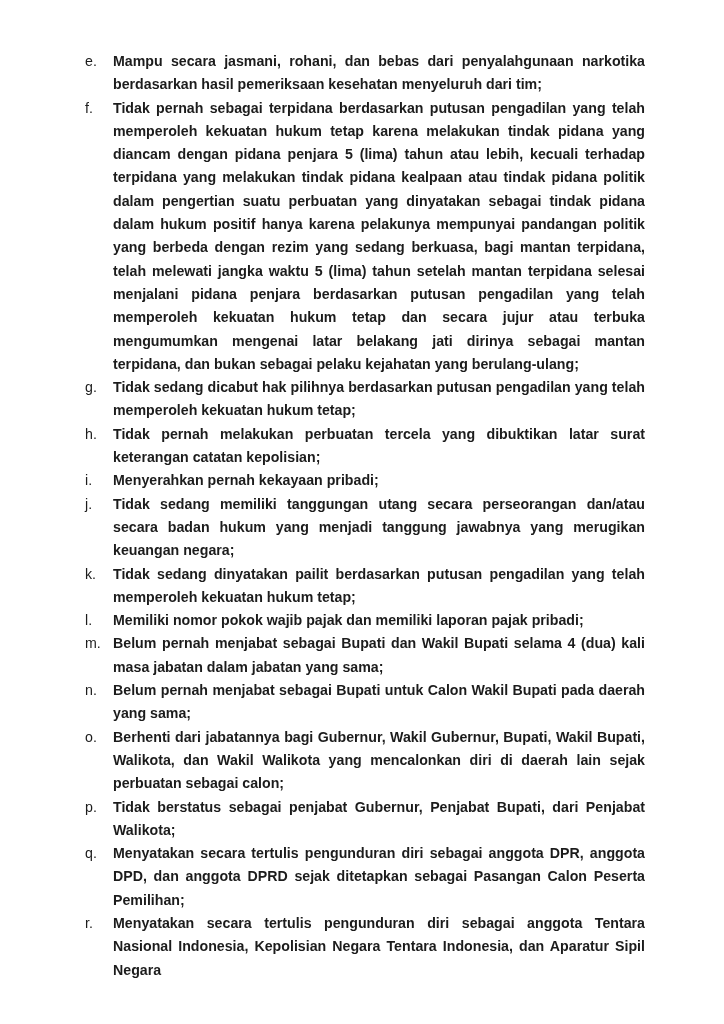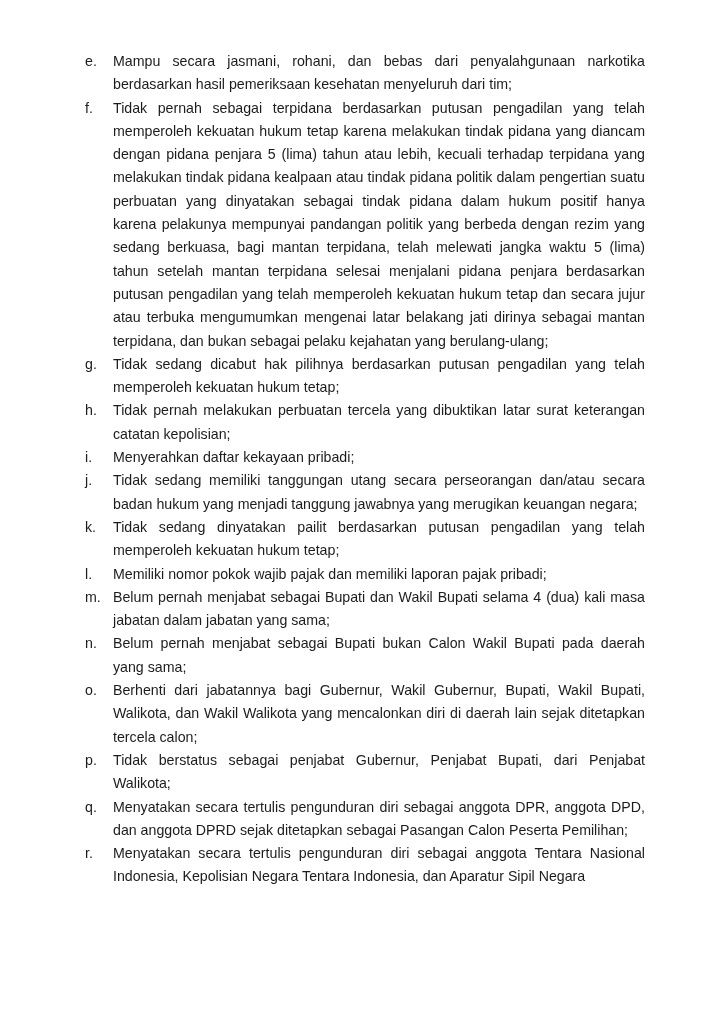--- a/index.html
+++ b/index.html
@@ -32,20 +32,21 @@
     color: #1c1c1c;
   }
   .item-label {
     flex: 0 0 28px;
     max-width: 28px;
   }
   .item-text {
     flex: 1 1 auto;
     text-align: justify;
     text-justify: inter-word;
+    font-weight: bold;
   }
 </style>
 </head>
 <body>
 
 <div class="page">
   <div class="req-list">
       <div class="item">
         <span class="item-label">e.</span>
         <span class="item-text">Mampu secara jasmani, rohani, dan bebas dari penyalahgunaan narkotika berdasarkan hasil pemeriksaan kesehatan menyeluruh dari tim;</span>
@@ -57,45 +58,45 @@
       <div class="item">
         <span class="item-label">g.</span>
         <span class="item-text">Tidak sedang dicabut hak pilihnya berdasarkan putusan pengadilan yang telah memperoleh kekuatan hukum tetap;</span>
       </div>
       <div class="item">
         <span class="item-label">h.</span>
         <span class="item-text">Tidak pernah melakukan perbuatan tercela yang dibuktikan latar surat keterangan catatan kepolisian;</span>
       </div>
       <div class="item">
         <span class="item-label">i.</span>
-        <span class="item-text">Menyerahkan daftar kekayaan pribadi;</span>
+        <span class="item-text">Menyerahkan pernah kekayaan pribadi;</span>
       </div>
       <div class="item">
         <span class="item-label">j.</span>
         <span class="item-text">Tidak sedang memiliki tanggungan utang secara perseorangan dan/atau secara badan hukum yang menjadi tanggung jawabnya yang merugikan keuangan negara;</span>
       </div>
       <div class="item">
         <span class="item-label">k.</span>
         <span class="item-text">Tidak sedang dinyatakan pailit berdasarkan putusan pengadilan yang telah memperoleh kekuatan hukum tetap;</span>
       </div>
       <div class="item">
         <span class="item-label">l.</span>
         <span class="item-text">Memiliki nomor pokok wajib pajak dan memiliki laporan pajak pribadi;</span>
       </div>
       <div class="item">
         <span class="item-label">m.</span>
         <span class="item-text">Belum pernah menjabat sebagai Bupati dan Wakil Bupati selama 4 (dua) kali masa jabatan dalam jabatan yang sama;</span>
       </div>
       <div class="item">
         <span class="item-label">n.</span>
-        <span class="item-text">Belum pernah menjabat sebagai Bupati bukan Calon Wakil Bupati pada daerah yang sama;</span>
+        <span class="item-text">Belum pernah menjabat sebagai Bupati untuk Calon Wakil Bupati pada daerah yang sama;</span>
       </div>
       <div class="item">
         <span class="item-label">o.</span>
-        <span class="item-text">Berhenti dari jabatannya bagi Gubernur, Wakil Gubernur, Bupati, Wakil Bupati, Walikota, dan Wakil Walikota yang mencalonkan diri di daerah lain sejak ditetapkan tercela calon;</span>
+        <span class="item-text">Berhenti dari jabatannya bagi Gubernur, Wakil Gubernur, Bupati, Wakil Bupati, Walikota, dan Wakil Walikota yang mencalonkan diri di daerah lain sejak perbuatan sebagai calon;</span>
       </div>
       <div class="item">
         <span class="item-label">p.</span>
         <span class="item-text">Tidak berstatus sebagai penjabat Gubernur, Penjabat Bupati, dari Penjabat Walikota;</span>
       </div>
       <div class="item">
         <span class="item-label">q.</span>
         <span class="item-text">Menyatakan secara tertulis pengunduran diri sebagai anggota DPR, anggota DPD, dan anggota DPRD sejak ditetapkan sebagai Pasangan Calon Peserta Pemilihan;</span>
       </div>
       <div class="item">

